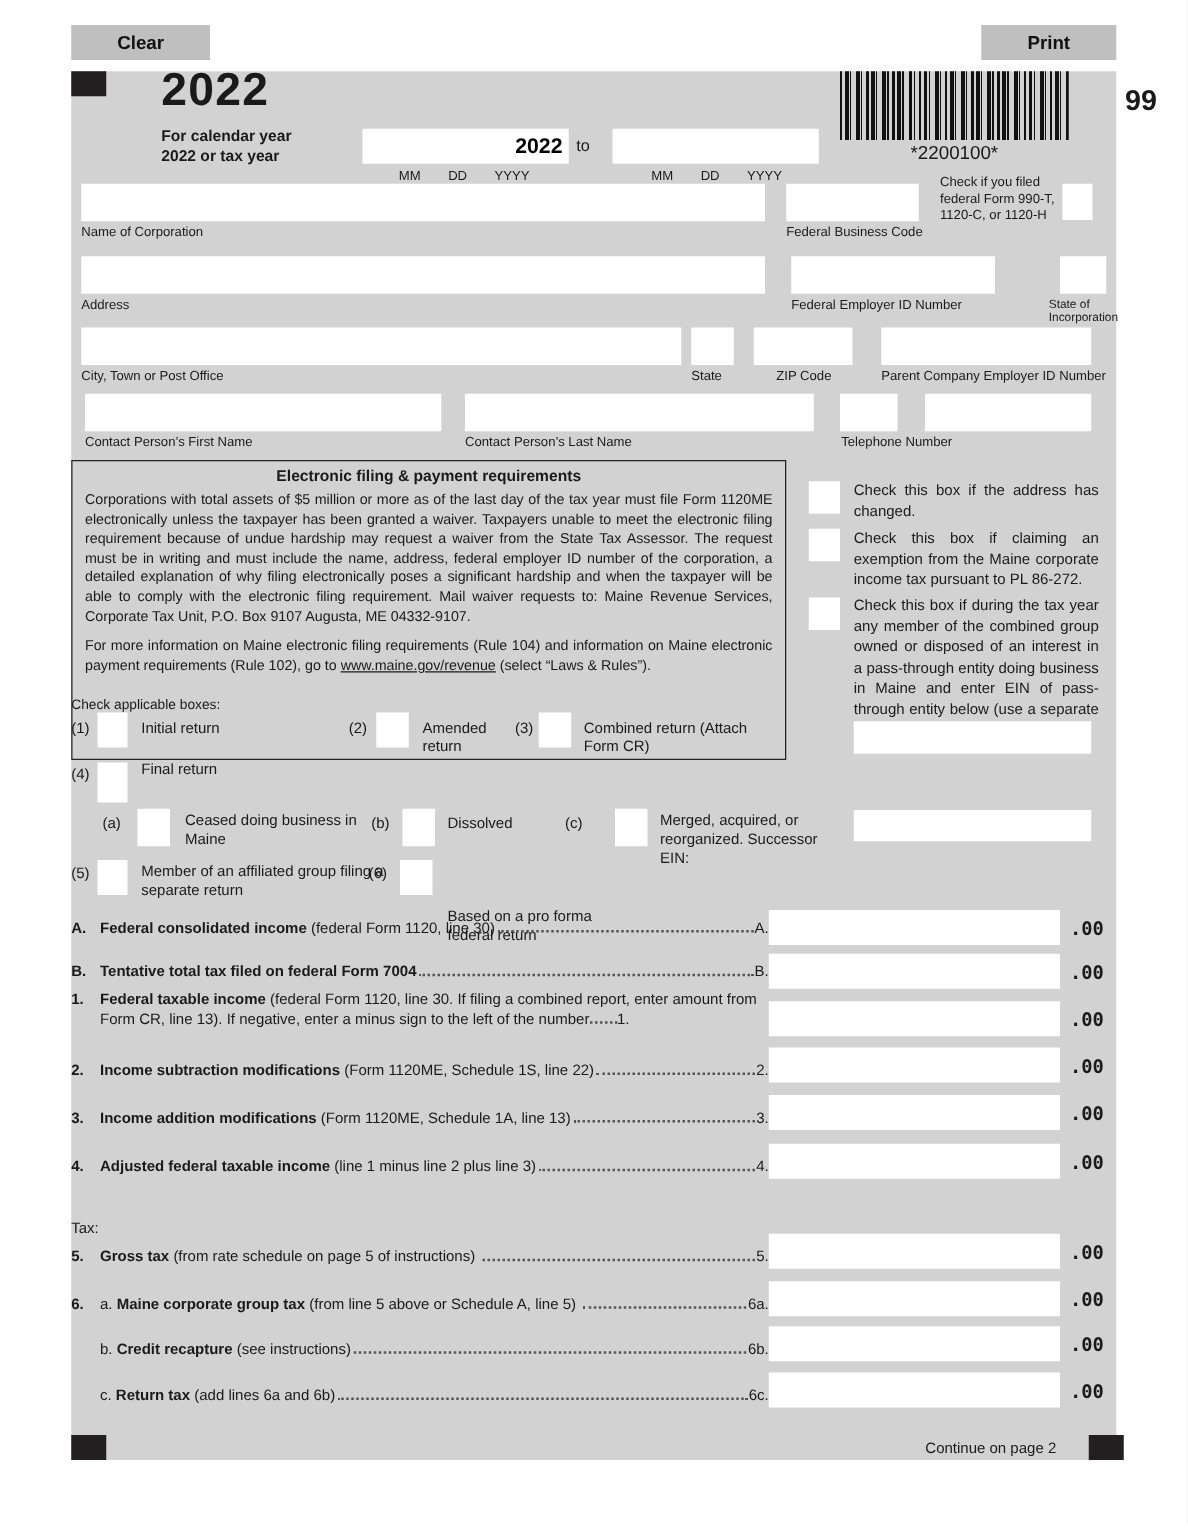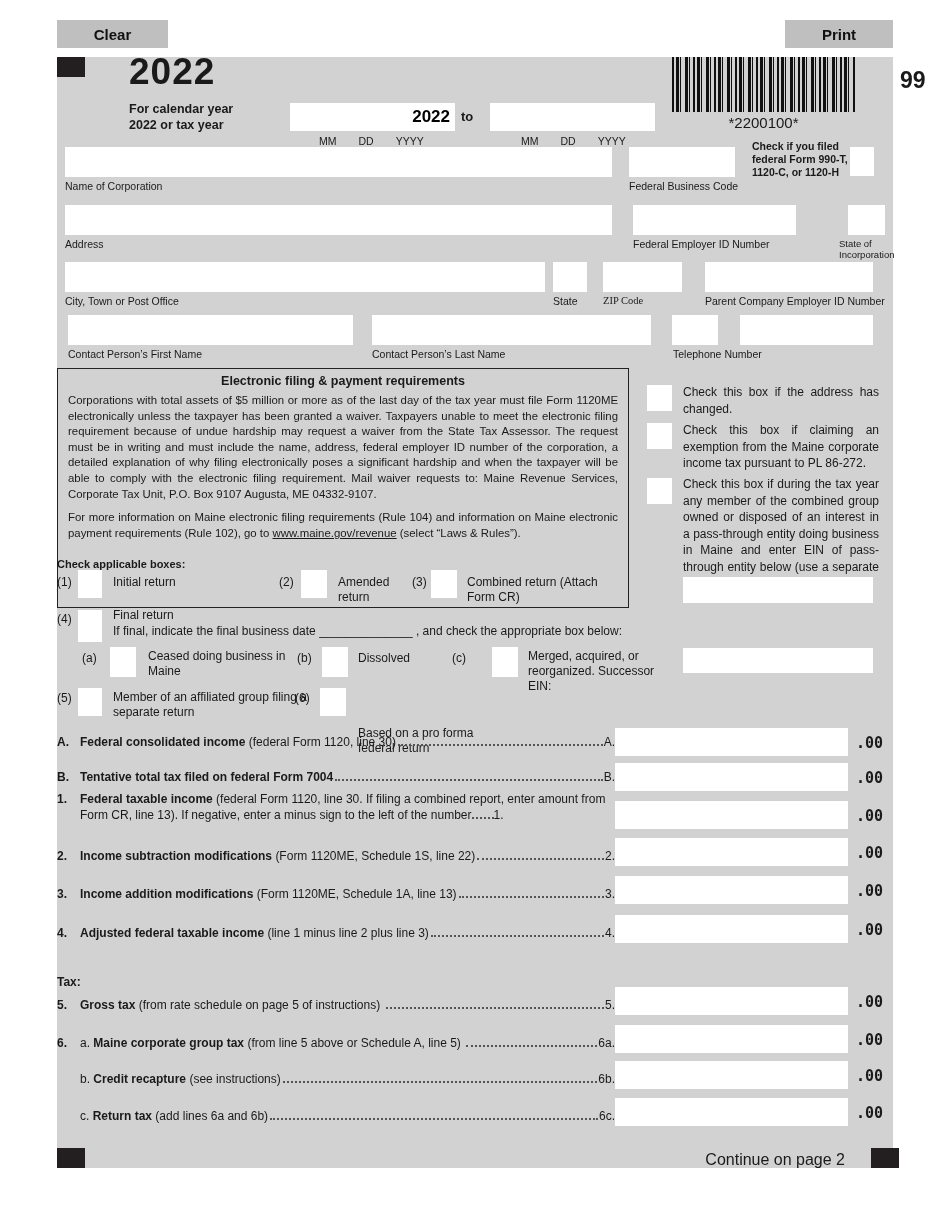--- a/index.html
+++ b/index.html
@@ -16,21 +16,21 @@
   .sheet { position:absolute; left:57px; top:57px; width:836px; height:1111px;
     background:#d2d2d2; }
   .abs { position:absolute; }
   .blk { position:absolute; background:#231f20; width:28px; height:20px; }
 
   .wbox { position:absolute; background:#ffffff; border:none; }
   input.wbox { font-family:"Liberation Sans",sans-serif; font-size:13px; padding:0 5px; }
   .cb { position:absolute; background:#ffffff; cursor:pointer; }
 
   .lbl { position:absolute; font-size:10.5px; color:#1a1a1a; white-space:pre-line; }
-  .b { font-weight:bold; }
+  .b { font-weight:normal; }
 
   .year-big { position:absolute; left:72px; top:-6px; font-size:37px; font-weight:bold; letter-spacing:1px; }
   .cal-note { position:absolute; left:72px; top:44px; font-size:12.5px; font-weight:bold; line-height:16px; white-space:pre-line; }
   .ftitle { position:absolute; left:220px; top:2px; width:360px; text-align:center;
     font-size:14px; font-weight:bold; line-height:18px; }
   .barcode { position:absolute; left:615px; top:0; width:183px; height:55px;
     background:repeating-linear-gradient(90deg,#111 0 2px,rgba(0,0,0,0) 2px 4px,
       #111 4px 7px,rgba(0,0,0,0) 7px 8px,#111 8px 9px,rgba(0,0,0,0) 9px 13px,
       #111 13px 16px,rgba(0,0,0,0) 16px 17px,#111 17px 18px,rgba(0,0,0,0) 18px 21px); }
   .barcode-txt { position:absolute; left:615px; top:57px; width:183px; text-align:center; font-size:15px; }
@@ -60,21 +60,21 @@
   .leader-fixed { display:inline-block; width:22px; border-bottom:2px dotted #555; }
   .lblock { position:absolute; left:0; width:558px; font-size:12px; line-height:15.5px;
     padding-left:23px; }
   .lblock .lnum { display:inline-block; width:23px; margin-left:-23px; font-weight:bold; }
   .amount { position:absolute; left:558px; width:233px; height:28px; background:#fff;
     border:none; font-size:14px; text-align:right; padding:0 6px;
     font-family:"Liberation Mono",monospace; }
   .cents { position:absolute; left:799px; font-size:15px; font-weight:bold;
     font-family:"DejaVu Sans Mono",monospace; }
 
-  .cont { position:absolute; right:48px; top:1094px; font-size:16px; }
+  .cont { position:absolute; right:48px; top:1094px; font-size:12px; }
 </style>
 </head>
 <body>
 
 <div class="page">
 
   <button class="btn" id="clearBtn">Clear</button>
   <button class="btn" id="printBtn">Print</button>
 
   <div class="sheet">
@@ -116,21 +116,21 @@
     <div class="lbl" style="left:576px;top:181px;">Federal Employer ID Number</div>
     <input class="wbox" style="left: 791px; top: 148px; width: 37px; height: 30px;">
     <div class="lbl" style="left:782px;top:181px;font-size:9.5px;">State of
 Incorporation</div>
 
     <input class="wbox" style="left: 8px; top: 205px; width: 480px; height: 30px;">
     <div class="lbl" style="left:8px;top:238px;">City, Town or Post Office</div>
     <input class="wbox" style="left: 496px; top: 205px; width: 34px; height: 30px;">
     <div class="lbl" style="left:496px;top:238px;">State</div>
     <input class="wbox" style="left: 546px; top: 205px; width: 79px; height: 30px;">
-    <div class="lbl" style="left:546px;top:238px;font-family:Liberation Serif, serif;">ZIP Code</div>
+    <div class="lbl" style="left:564px;top:238px;">ZIP Code</div>
     <input class="wbox" style="left: 648px; top: 205px; width: 168px; height: 30px;">
     <div class="lbl" style="left:648px;top:238px;">Parent Company Employer ID Number</div>
 
     <input class="wbox" style="left: 11px; top: 258px; width: 285px; height: 30px;">
     <div class="lbl" style="left:11px;top:291px;">Contact Person’s First Name</div>
     <input class="wbox" style="left: 315px; top: 258px; width: 279px; height: 30px;">
     <div class="lbl" style="left:315px;top:291px;">Contact Person’s Last Name</div>
     <input class="wbox" style="left: 615px; top: 258px; width: 46px; height: 30px;">
     <input class="wbox" style="left: 683px; top: 258px; width: 133px; height: 30px;">
     <div class="lbl" style="left:616px;top:291px;">Telephone Number</div>
@@ -159,21 +159,20 @@
     <div class="cb" style="left:244px;top:513px;width:26px;height:28px;"></div>
     <div class="ck-lbl" style="left:281px;top:518px;width:72px;">Amended return</div>
 
     <span class="ck-num" style="left:355px;top:518px;">(3)</span>
     <div class="cb" style="left:374px;top:513px;width:26px;height:28px;"></div>
     <div class="ck-lbl" style="left:410px;top:518px;width:145px;">Combined return (Attach Form CR)</div>
 
     <span class="ck-num" style="left:0;top:555px;">(4)</span>
     <div class="cb" style="left:21px;top:553px;width:24px;height:32px;"></div>
     <div class="ck-lbl" style="left:56px;top:551px;">Final return</div>
-    <div class="ck-lbl" style="left:56px;top:567px;width:520px;">If final, indicate the final business date ______________ , and check the appropriate box below:</div>
 
     <span class="ck-num" style="left:25px;top:594px;">(a)</span>
     <div class="cb" style="left:53px;top:590px;width:26px;height:30px;"></div>
     <div class="ck-lbl" style="left:91px;top:592px;width:140px;">Ceased doing business in Maine</div>
 
     <span class="ck-num" style="left:240px;top:594px;">(b)</span>
     <div class="cb" style="left:265px;top:590px;width:26px;height:30px;"></div>
     <div class="ck-lbl" style="left:301px;top:594px;">Dissolved</div>
 
     <span class="ck-num" style="left:395px;top:594px;">(c)</span>

